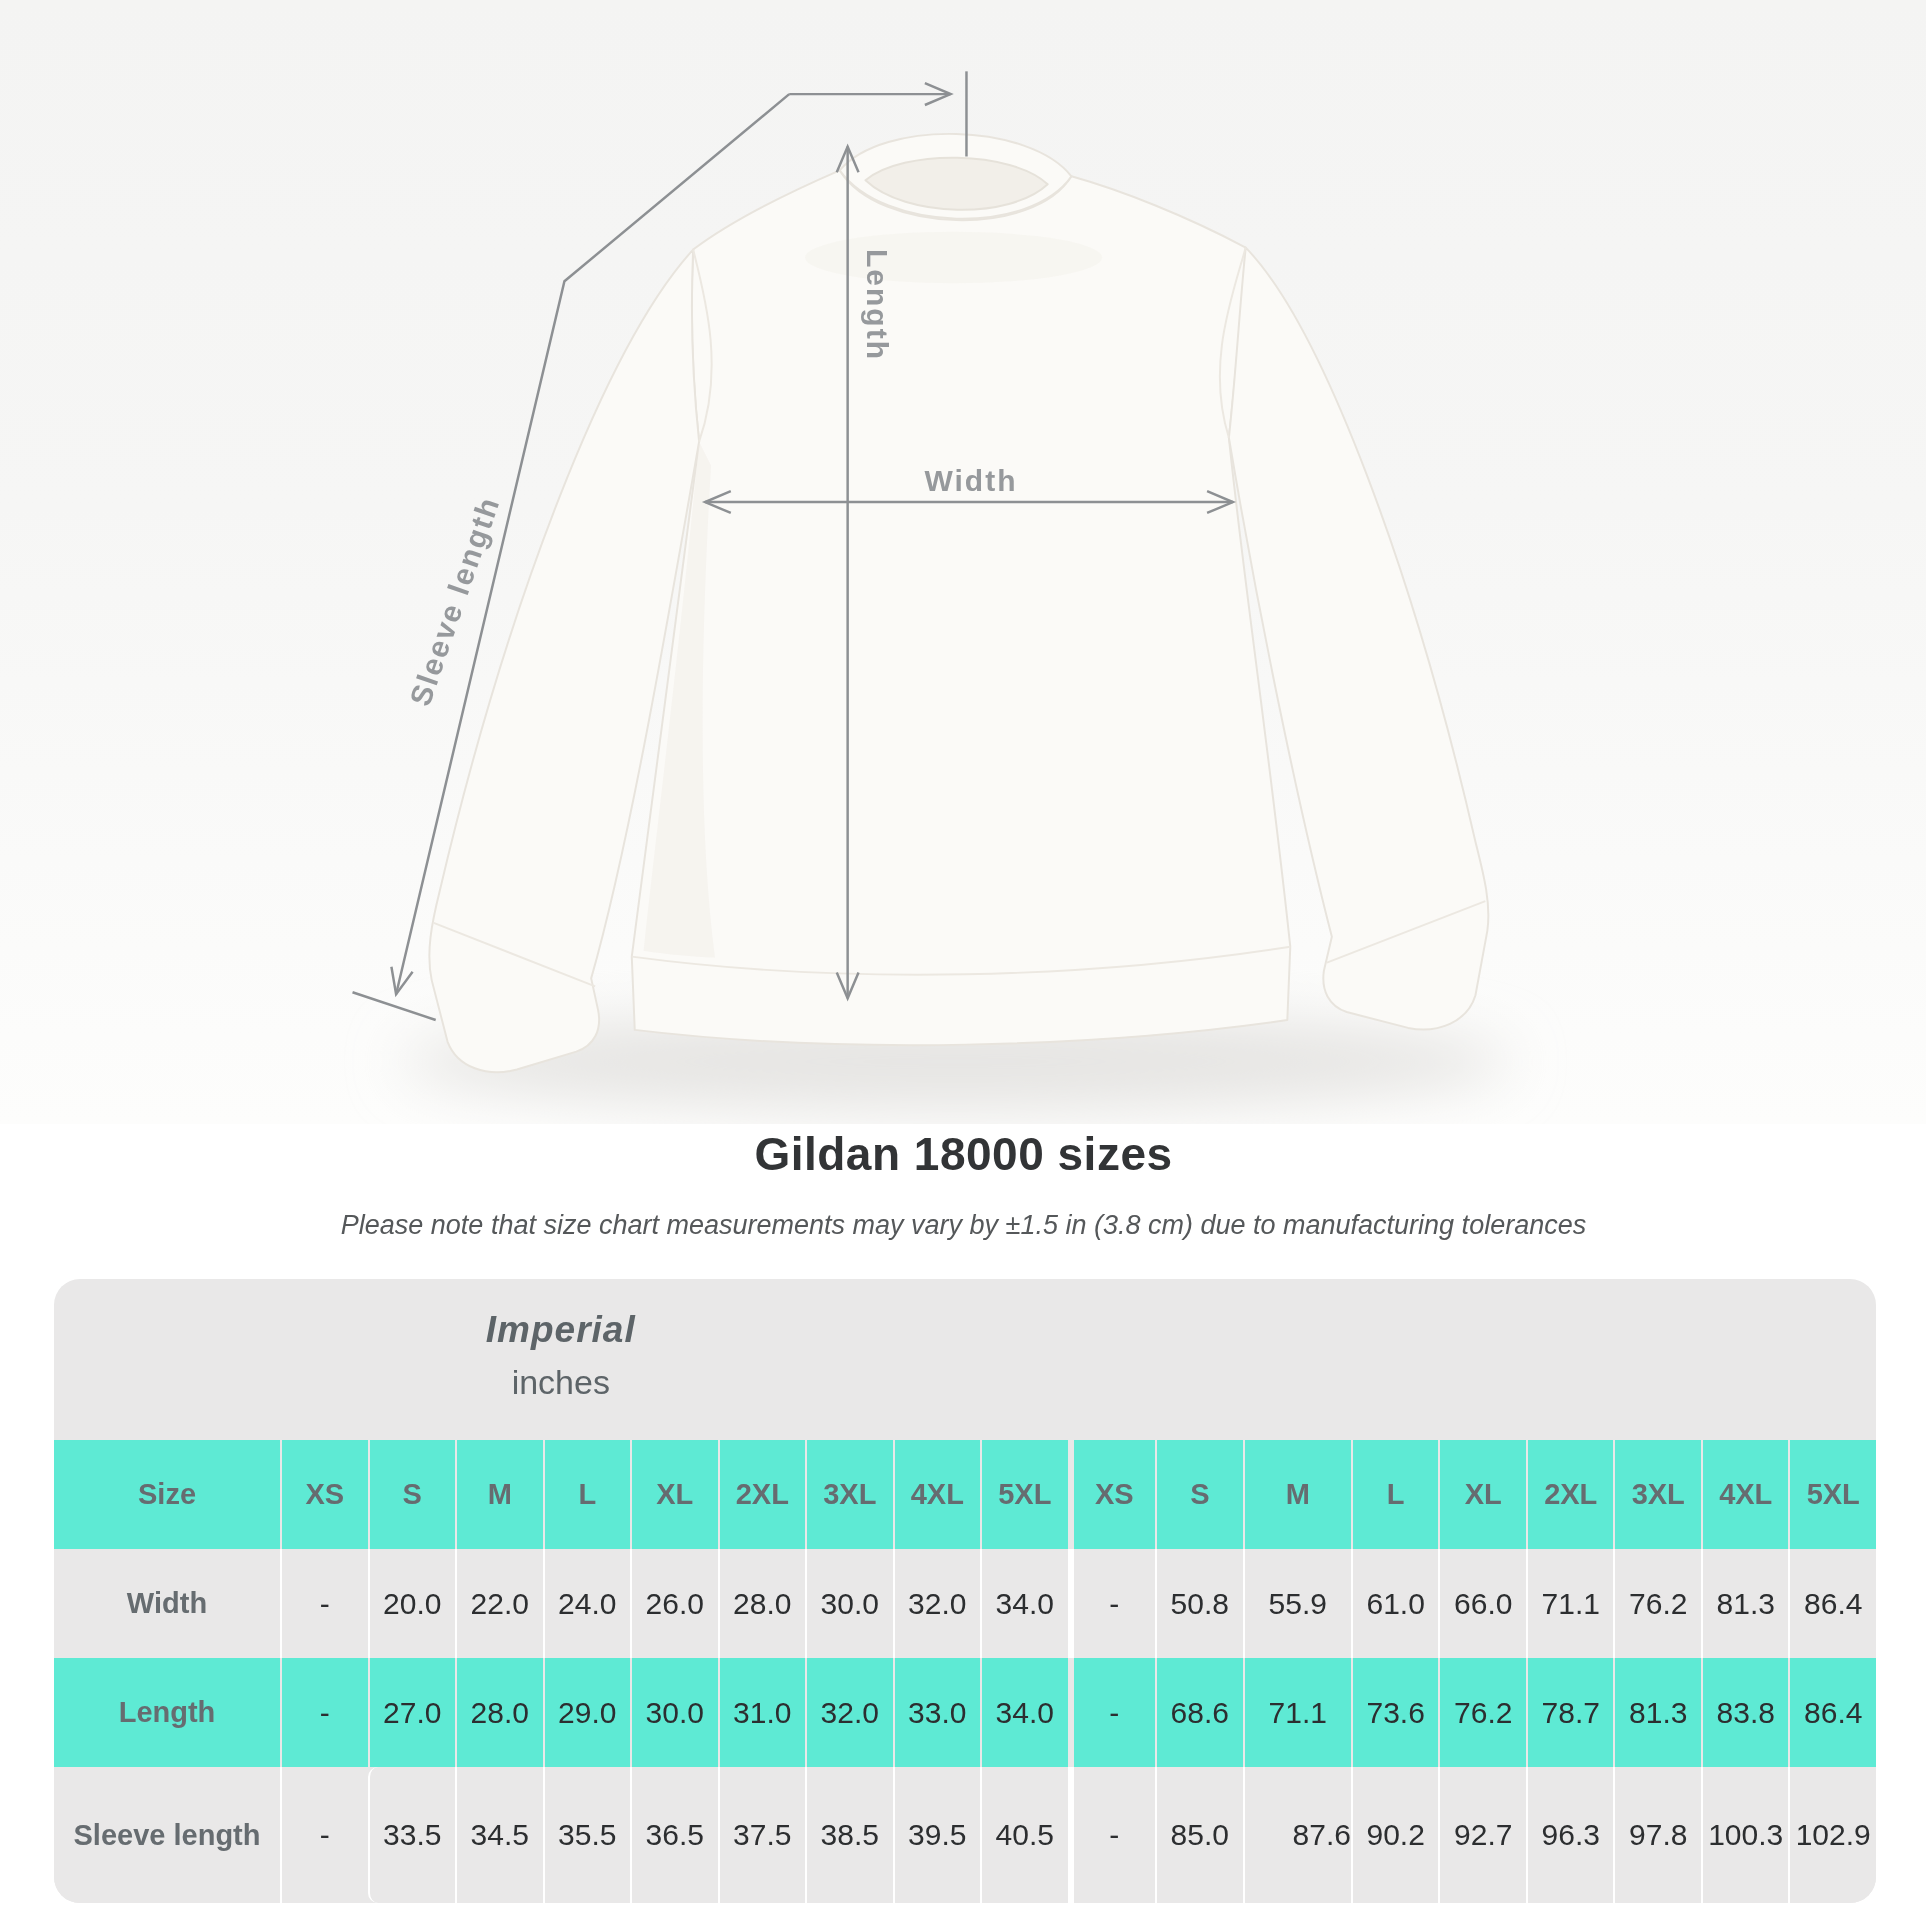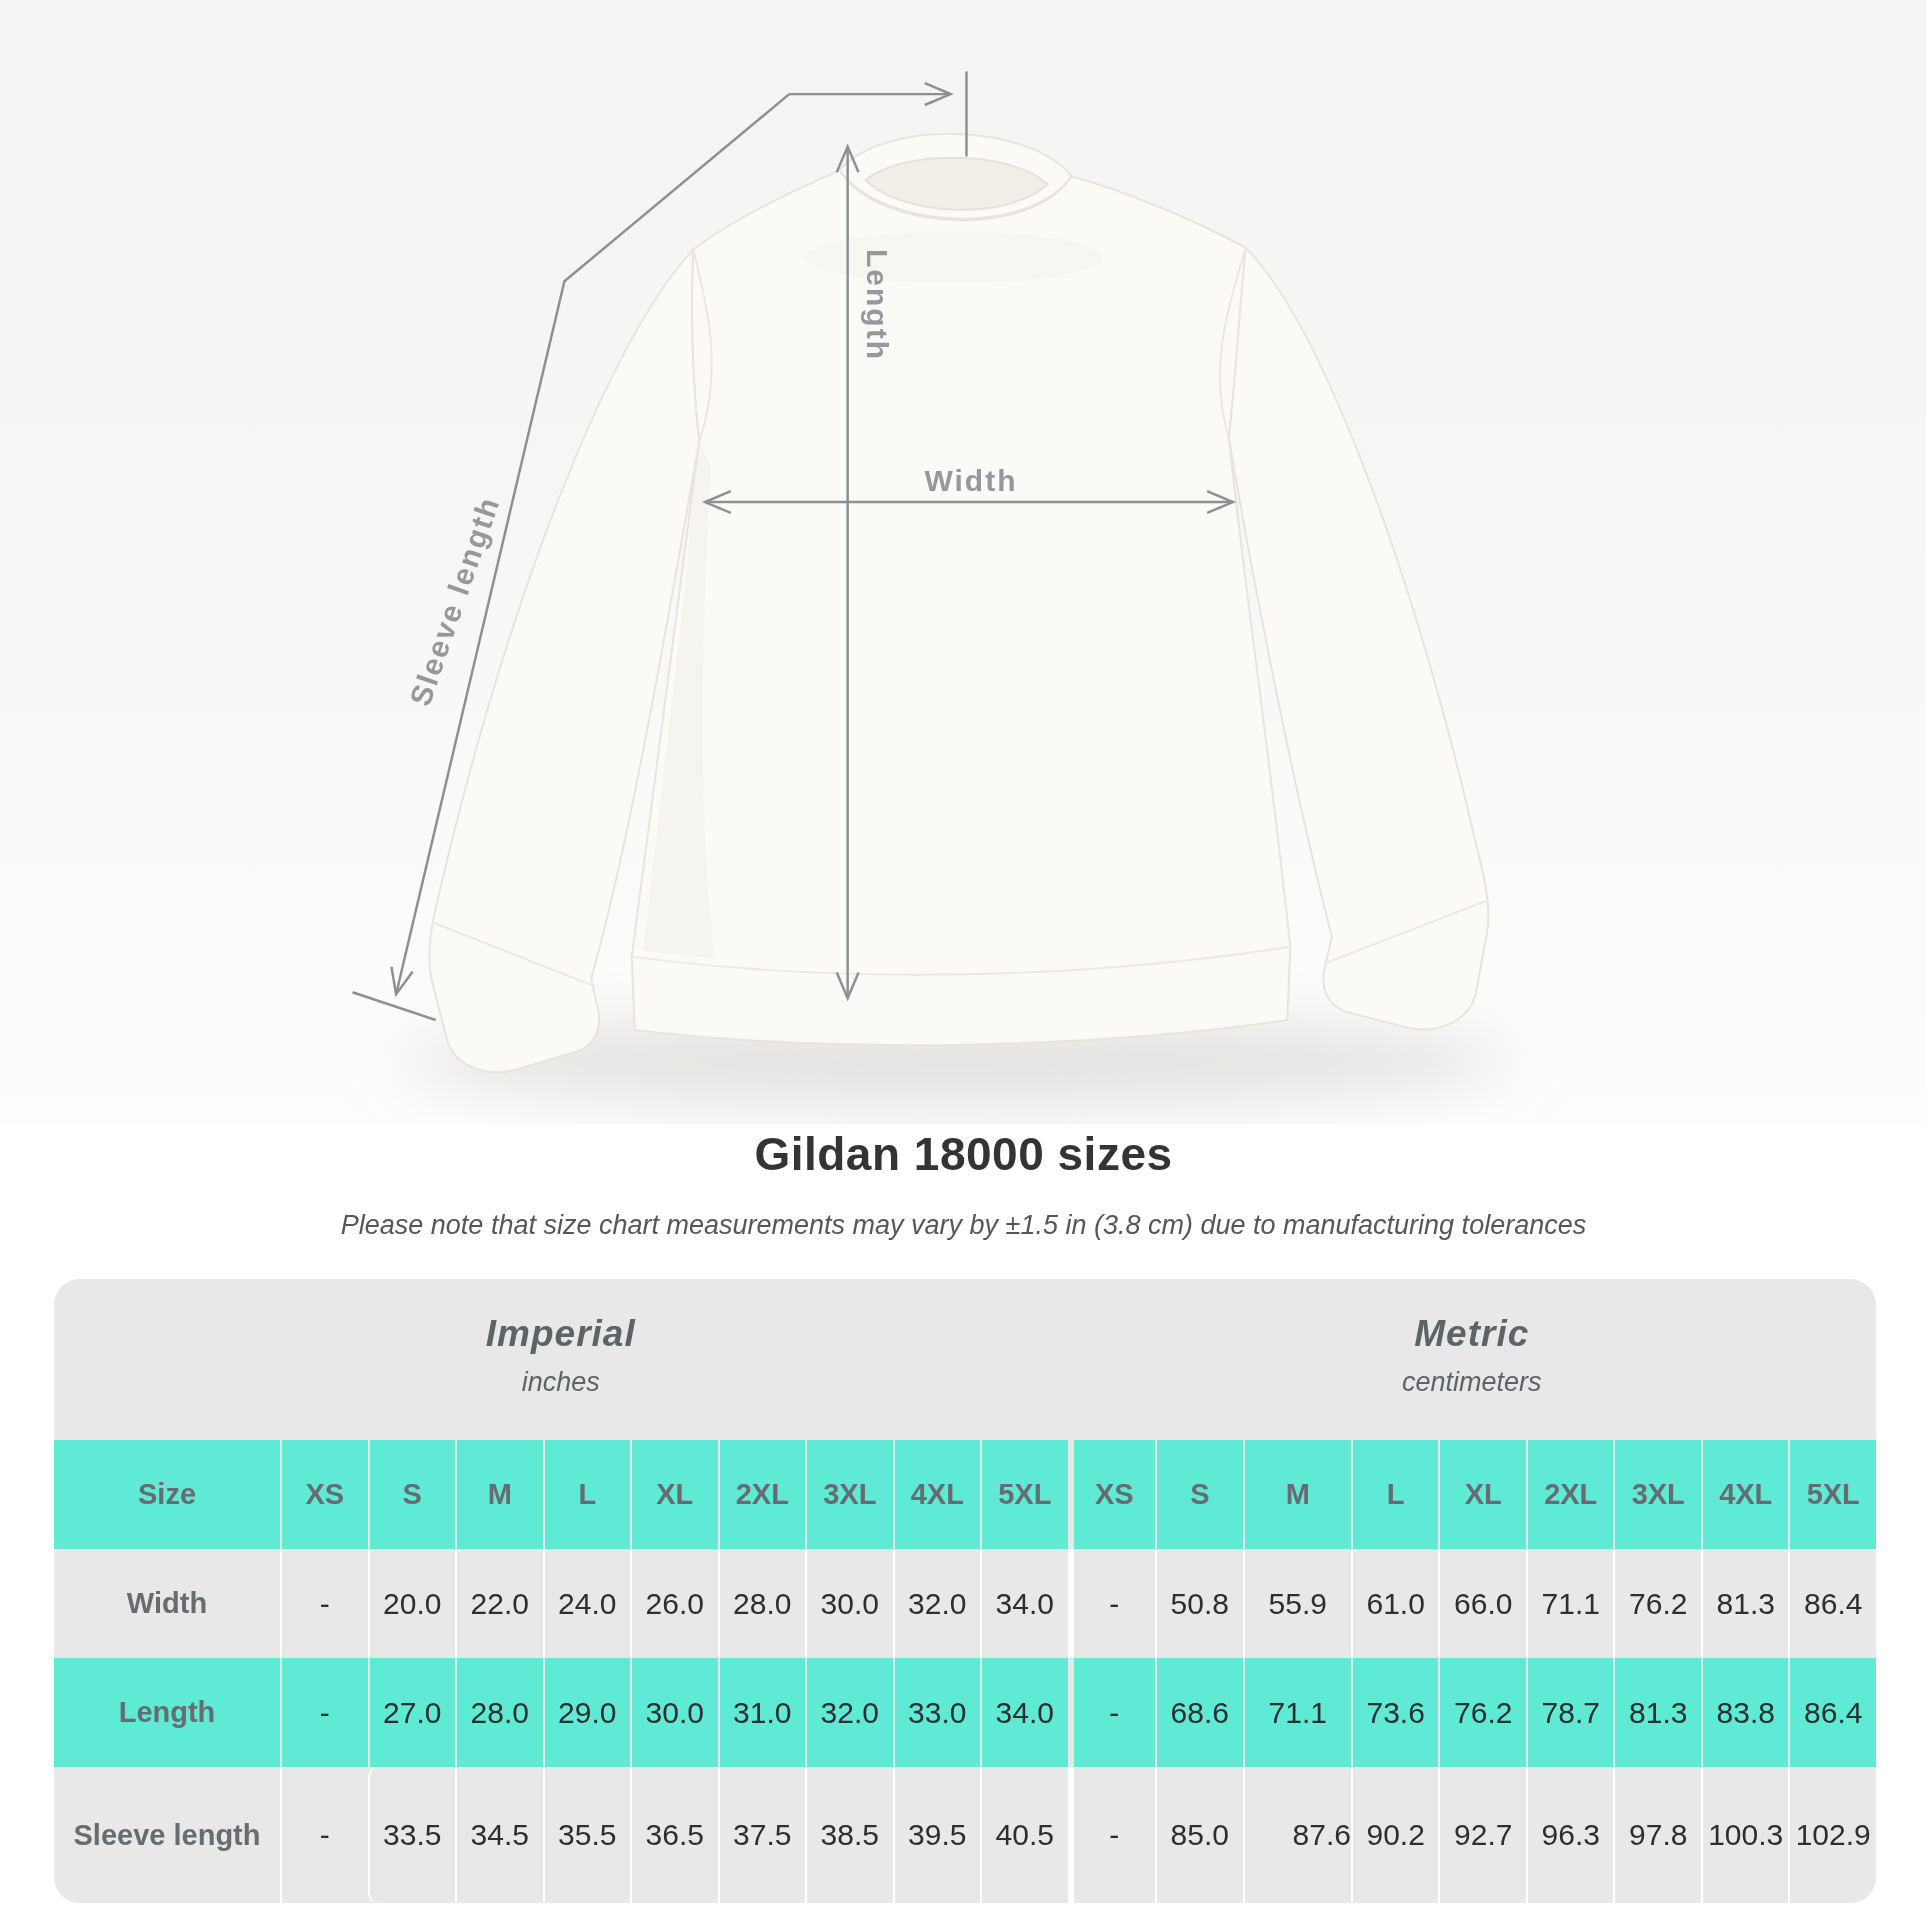--- a/index.html
+++ b/index.html
@@ -23,21 +23,21 @@
         font-size:27px;font-style:italic;color:#55585a;margin-top:16px;}
 
   
   #size-table{position:absolute;left:54px;top:1279px;width:1822px;height:624px;
               background:#e9e8e8;border-radius:26px;overflow:hidden;display:grid;
               grid-template-columns:226px repeat(18,1fr);
               grid-template-rows:161px 109px 109px 109px 136px;}
   .unit-cell{display:flex;flex-direction:column;align-items:center;justify-content:center;
              row-gap:12px;padding-bottom:8px;}
   .unit-name{font-size:37px;font-weight:bold;font-style:italic;color:#5d6468;letter-spacing:1px;}
-  .unit-sub{font-size:27px;font-style:italic;color:#5d6468;}
+  .unit-sub{font-size:34px;color:#5d6468;}
   .cell{display:flex;align-items:center;justify-content:center;}
   .head{font-weight:bold;color:#666c70;font-size:29px;}
   .rlabel{font-weight:bold;color:#666c70;font-size:29px;}
   .val{color:#2c2e30;font-size:30px;}
   .row-white{background:#5eead4;}
   .row-gray{background:#e9e8e8;}
   .row-white.c-sep{border-left:2px solid #e9e8e8;}
   .row-gray.c-sep{border-left:2px solid #ffffff;}
   .row-white.c-sep-thick{border-left:6px solid #e9e8e8;}
   .row-gray.c-sep-thick{border-left:6px solid #ffffff;}
@@ -133,24 +133,20 @@
     <div class="dim-label" id="lbl-sleeve">Sleeve length</div>
   </div>
 
   <div class="title">Gildan 18000 sizes</div>
   <div class="note">Please note that size chart measurements may vary by ±1.5 in (3.8 cm) due to manufacturing tolerances</div>
 
   <div id="size-table">
       <div class="unit-cell" style="grid-area: 1 / 1 / auto / 11;">
         <div class="unit-name">Imperial</div>
         <div class="unit-sub">inches</div>
-      </div>
-      <div class="unit-cell" style="grid-area: 1 / 11 / auto / 20;">
-        <div class="unit-name">Metric</div>
-        <div class="unit-sub">centimeters</div>
       </div>
       <div class="cell head row-white" style="grid-area: 2 / 1;">Size</div>
       <div class="cell head row-white c-sep" style="grid-area: 2 / 2;">XS</div>
       <div class="cell head row-white c-sep" style="grid-area: 2 / 3;">S</div>
       <div class="cell head row-white c-sep" style="grid-area: 2 / 4;">M</div>
       <div class="cell head row-white c-sep" style="grid-area: 2 / 5;">L</div>
       <div class="cell head row-white c-sep" style="grid-area: 2 / 6;">XL</div>
       <div class="cell head row-white c-sep" style="grid-area: 2 / 7;">2XL</div>
       <div class="cell head row-white c-sep" style="grid-area: 2 / 8;">3XL</div>
       <div class="cell head row-white c-sep" style="grid-area: 2 / 9;">4XL</div>

